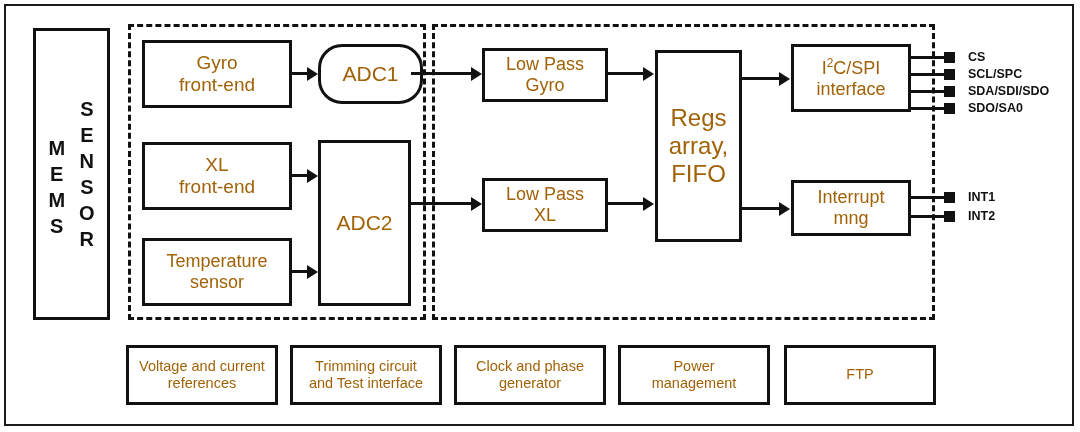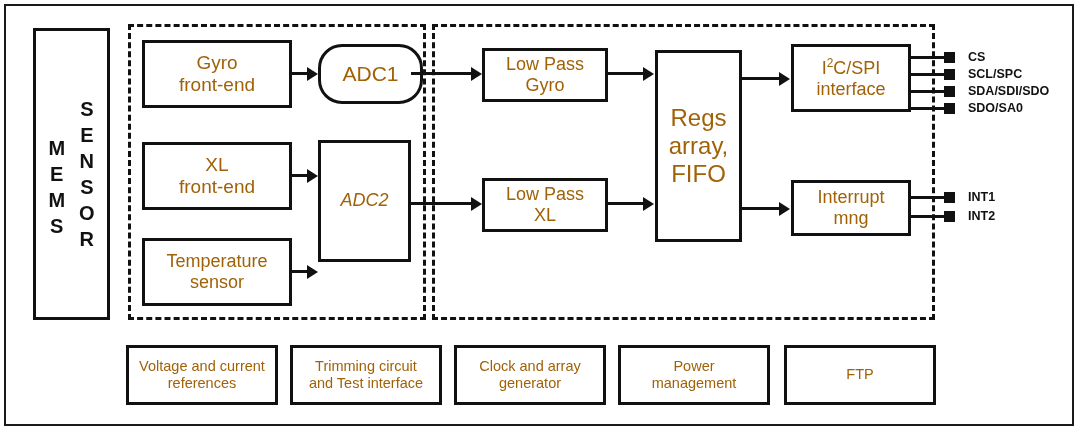--- a/index.html
+++ b/index.html
@@ -85,21 +85,21 @@
     <span class="t">
       <span>Temperature</span><br>
       <span>sensor</span>
     </span>
   </div>
 
   <div class="blk" style="left:318px;top:44px;width:105px;height:60px;font-size:21px;border-radius:24px;">
     <span class="t">ADC1</span>
   </div>
 
-  <div class="blk" style="left:318px;top:140px;width:93px;height:122px;font-size:18px;font-style:italic;">
+  <div class="blk" style="left:318px;top:140px;width:93px;height:166px;font-size:21px;">
     <span class="t">ADC2</span>
   </div>
 
   <div class="wire hwire" style="left:292px;top:72px;width:17px;"></div>
   <div class="arrow" style="left:307px;top:66.5px;"></div>
 
   <div class="wire hwire" style="left:292px;top:174px;width:17px;"></div>
   <div class="arrow" style="left:307px;top:168.5px;"></div>
 
   <div class="wire hwire" style="left:292px;top:270px;width:17px;"></div>
@@ -192,21 +192,21 @@
 
   <div class="blk" style="left:290px;top:345px;width:152px;height:60px;font-size:14.5px;">
     <span class="t">
       <span>Trimming circuit</span><br>
       <span>and Test interface</span>
     </span>
   </div>
 
   <div class="blk" style="left:454px;top:345px;width:152px;height:60px;font-size:14.5px;">
     <span class="t">
-      <span>Clock and array</span><br>
+      <span>Clock and phase</span><br>
       <span>generator</span>
     </span>
   </div>
 
   <div class="blk" style="left:618px;top:345px;width:152px;height:60px;font-size:14.5px;">
     <span class="t">
       <span>Power</span><br>
       <span>management</span>
     </span>
   </div>

